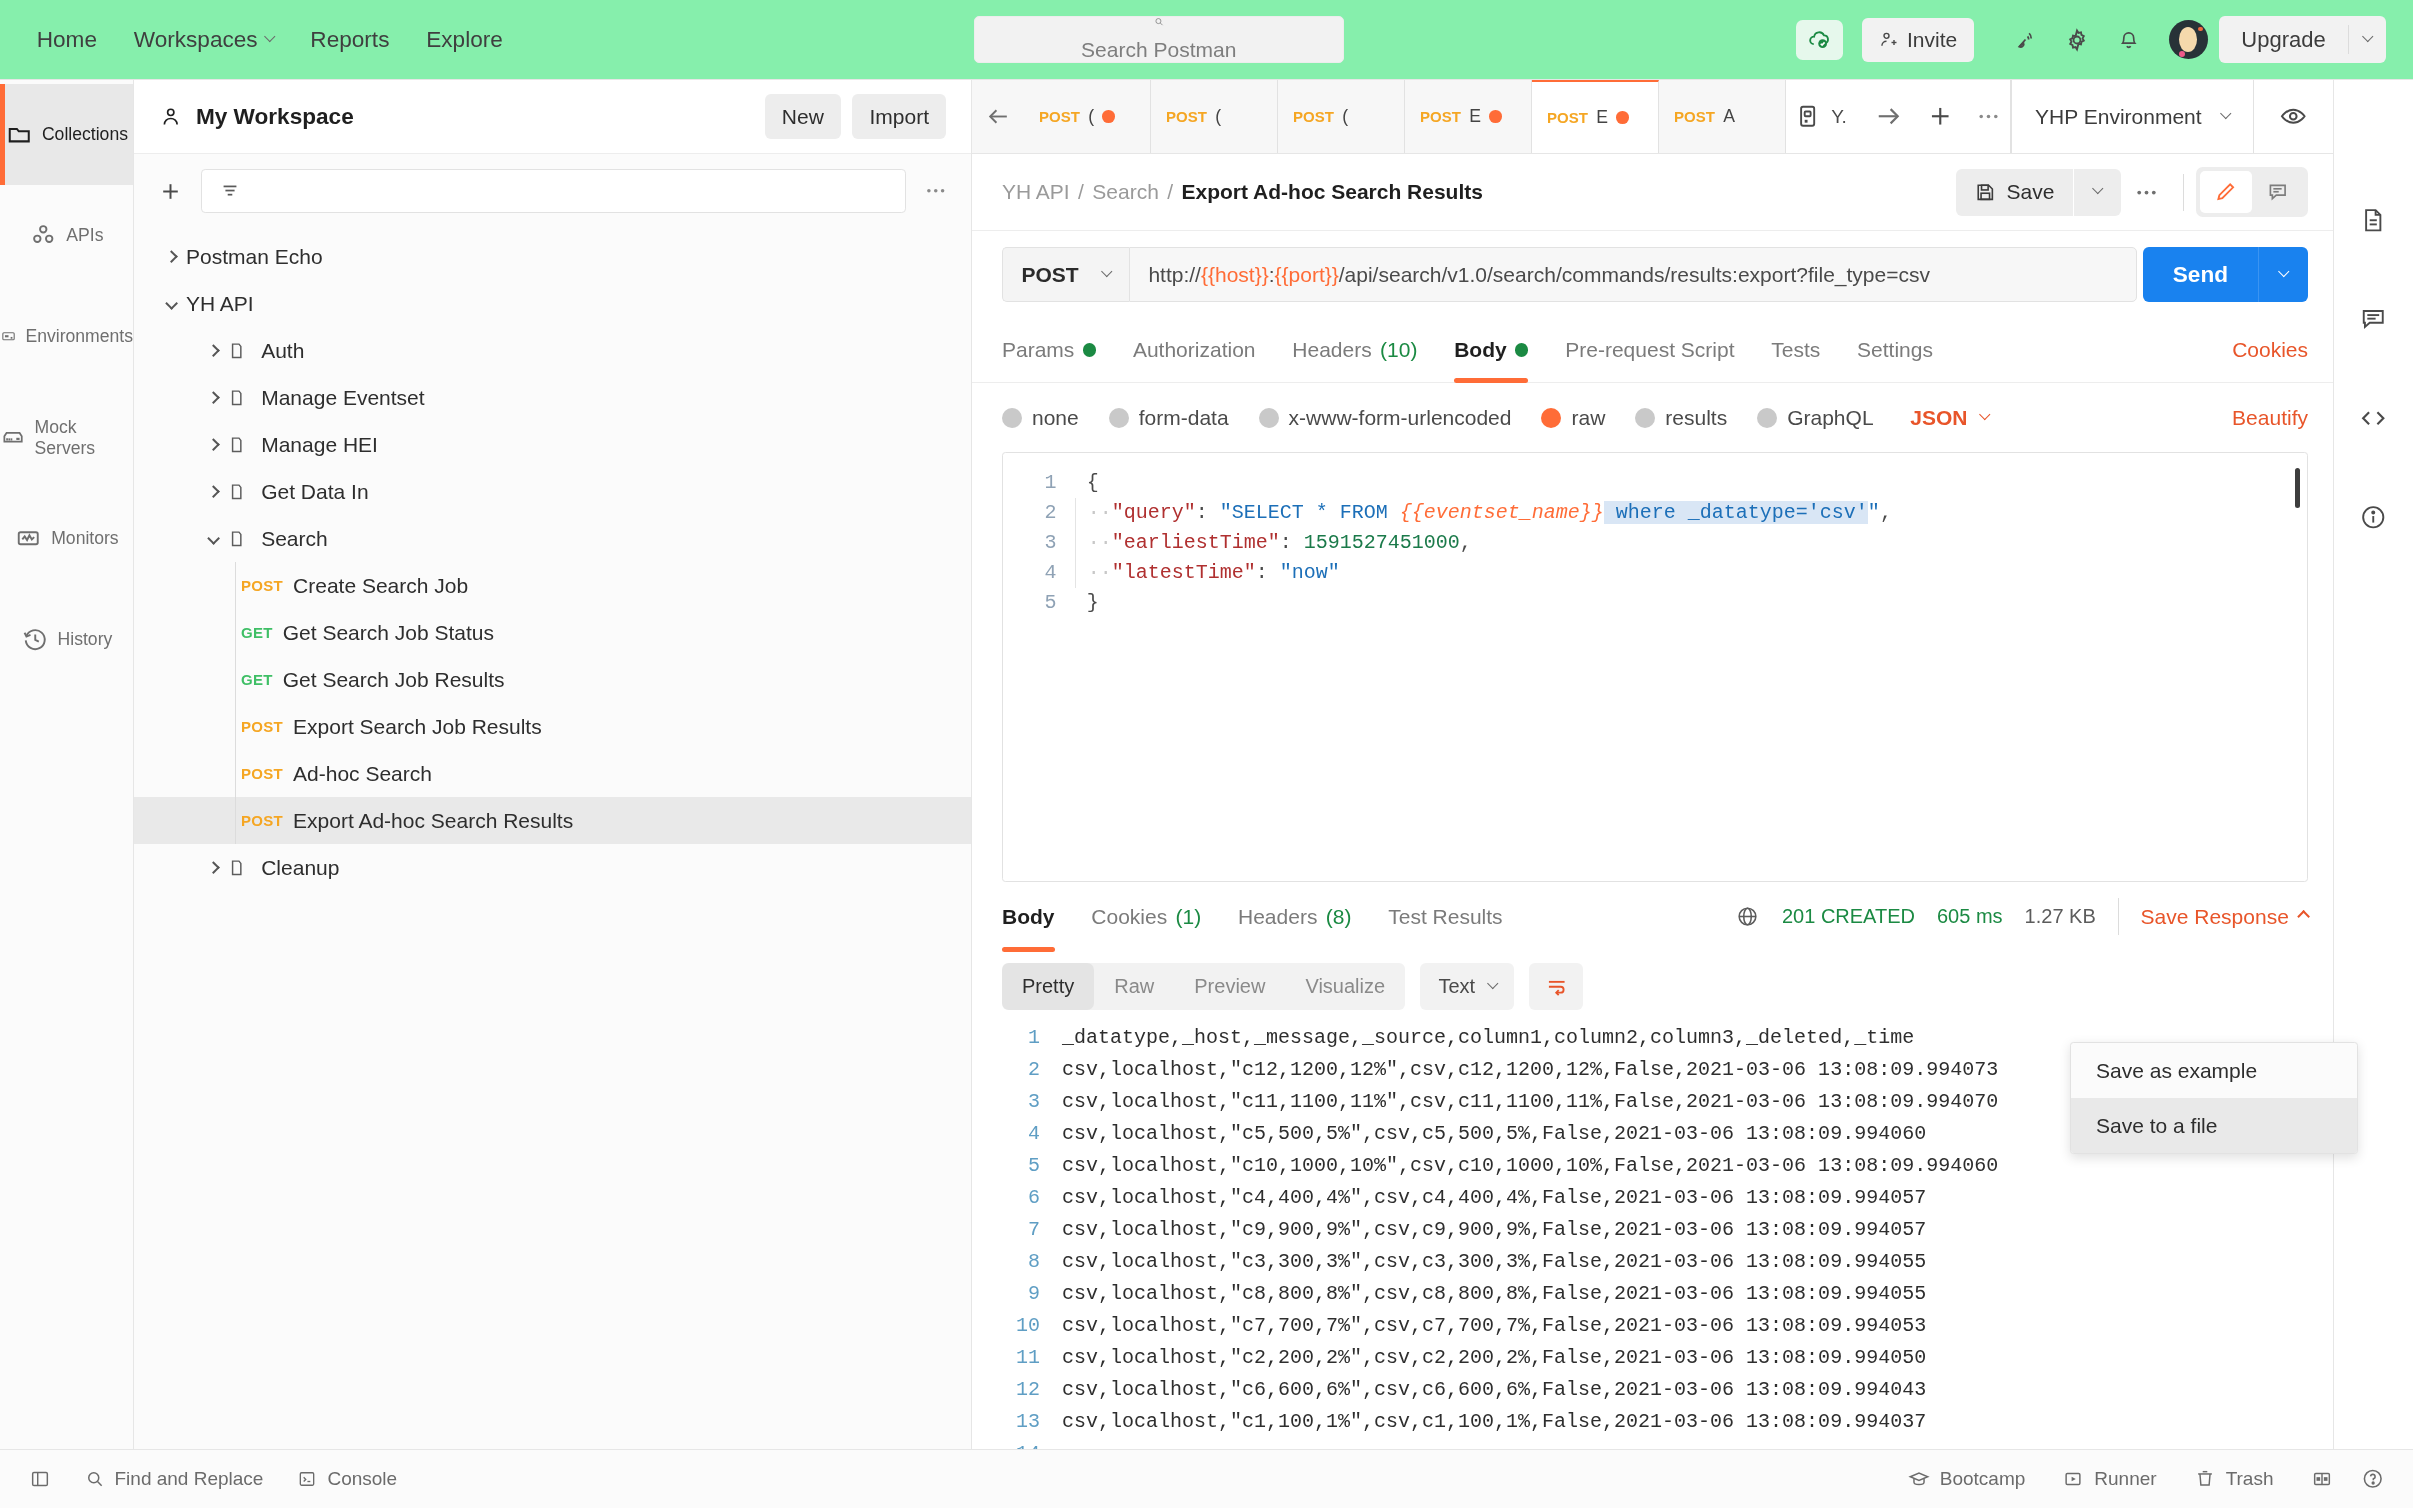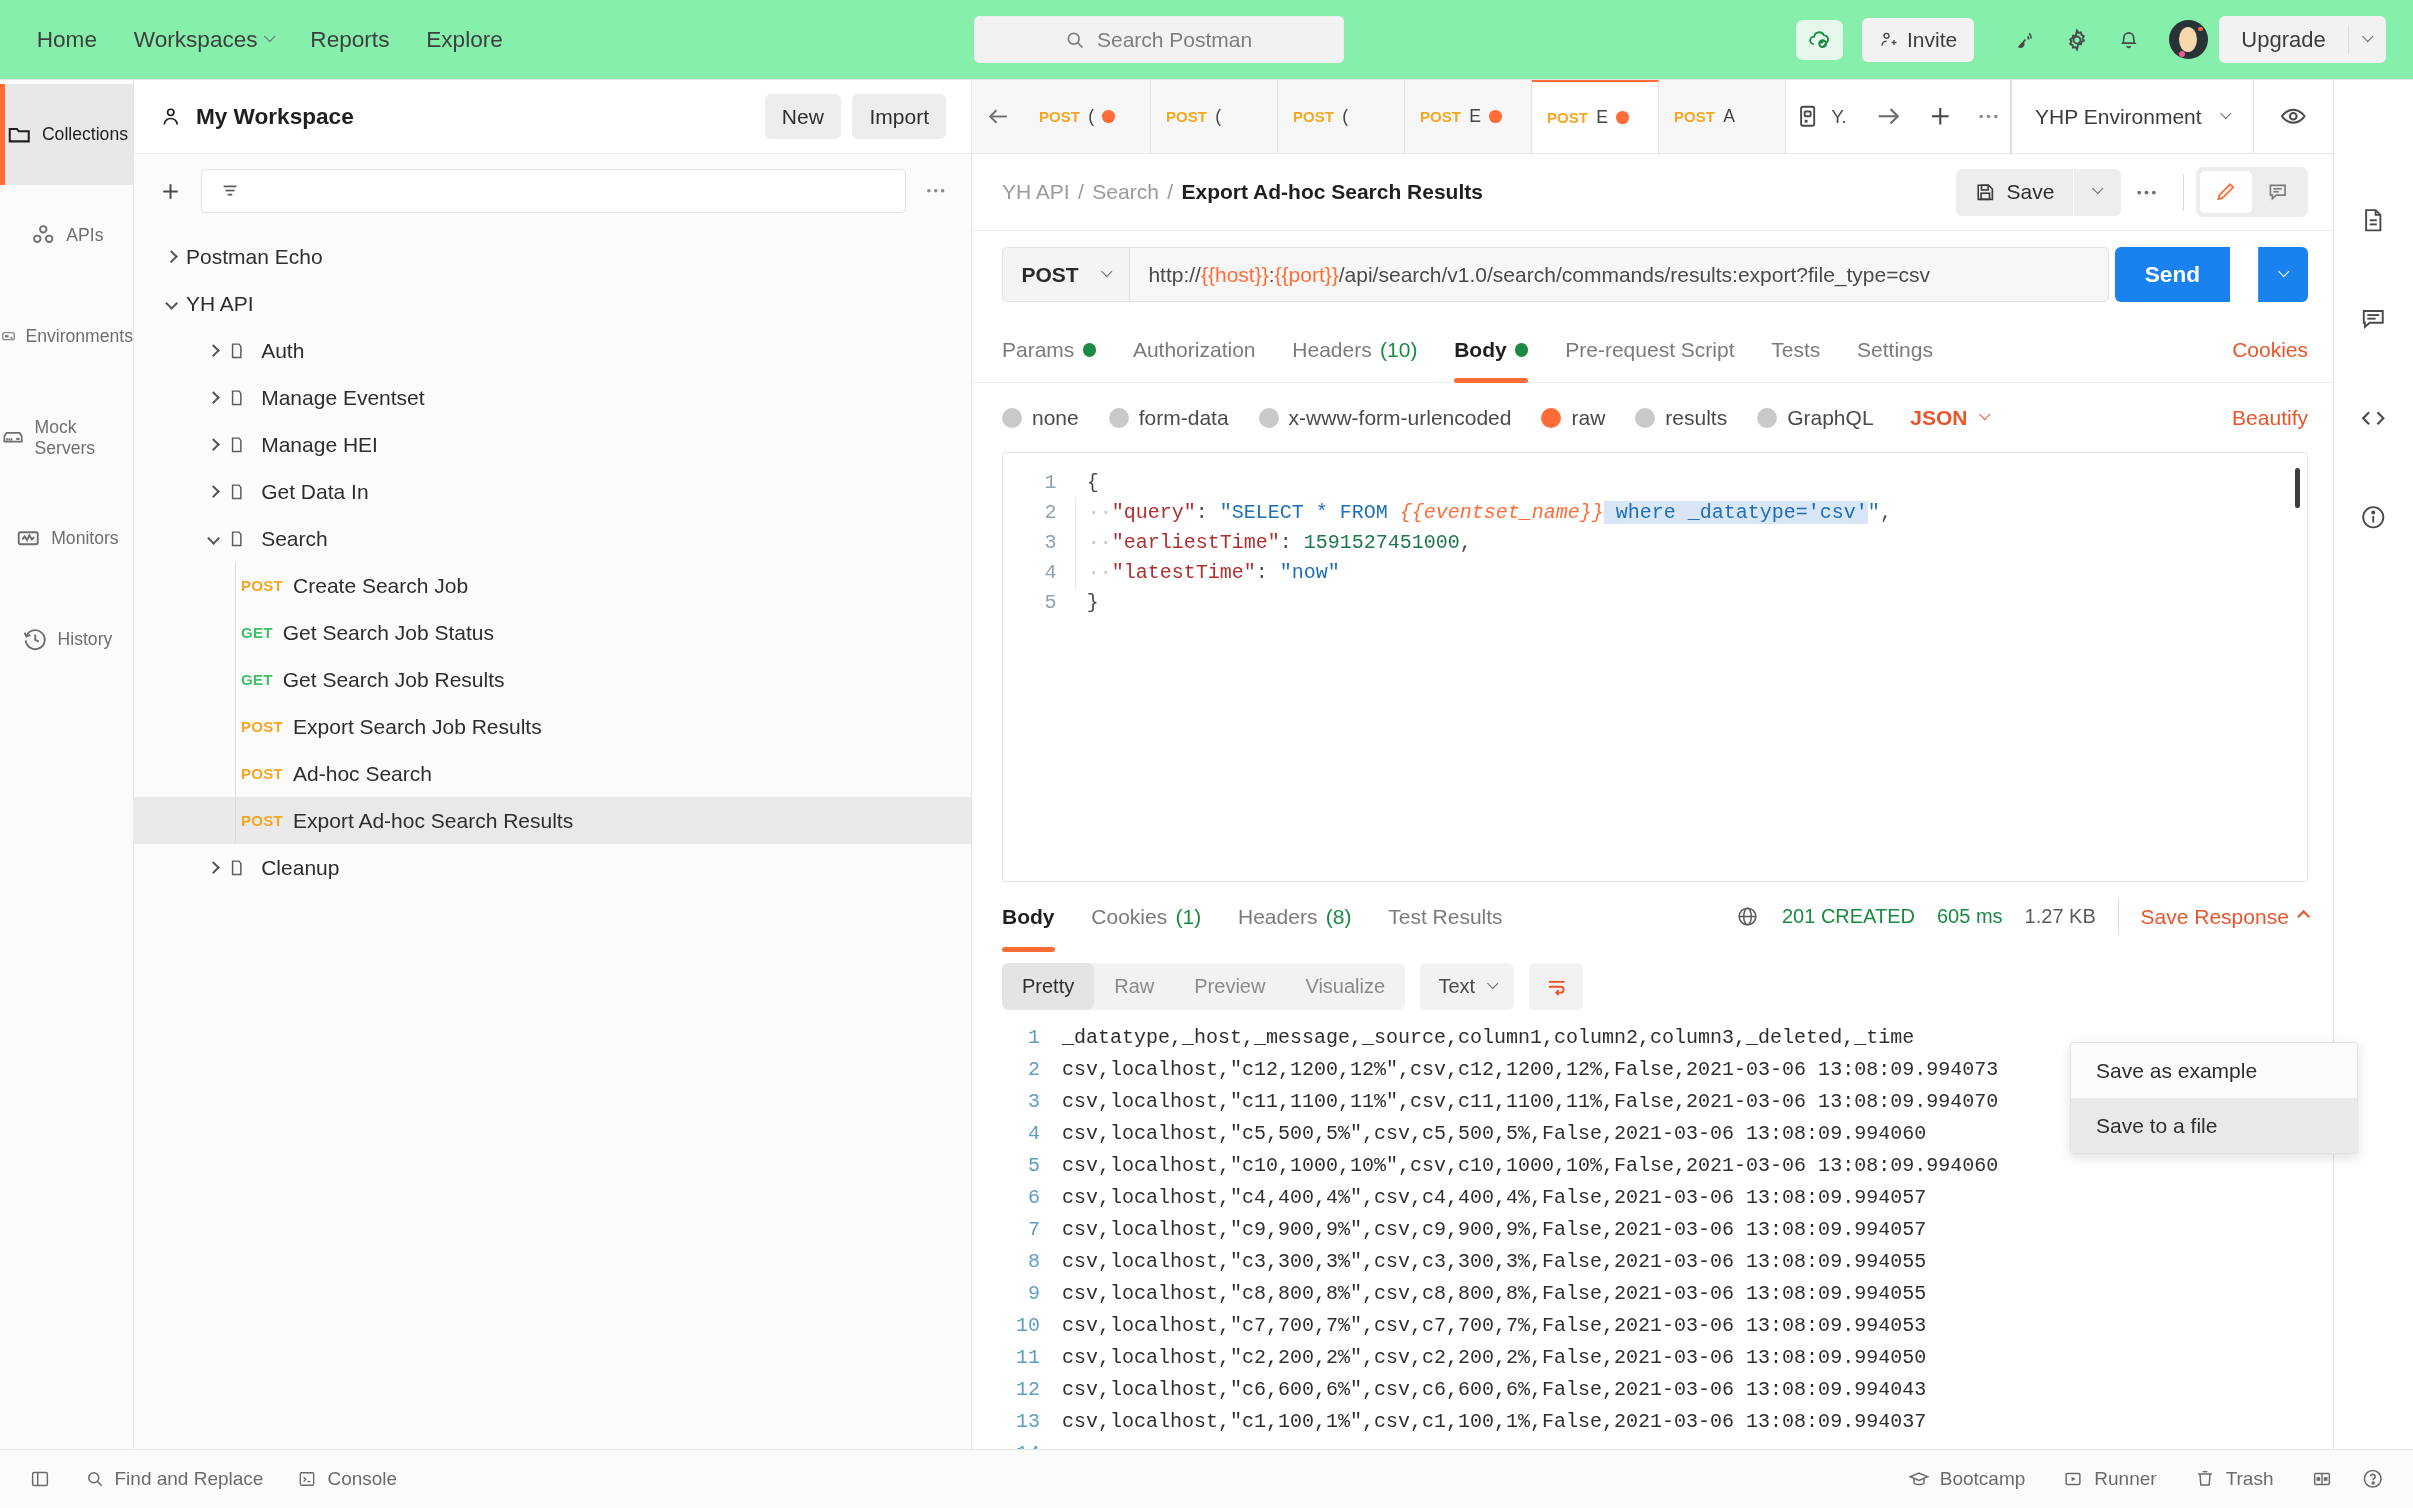--- a/index.html
+++ b/index.html
@@ -29,21 +29,21 @@
   .nav-item.first { padding-left: 6.7px; }
   .chev { display: inline-block; width: 9.2px; height: 9.2px;
     border-right: 2.2px solid #6b6b6b; border-bottom: 2.2px solid #6b6b6b;
     transform: rotate(45deg) translate(-2.5px,-2.5px); }
   .chev.sm { width: 7.5px; height: 7.5px; border-width: 1.8px; }
 
   .searchwrap { flex: 1; display: flex; justify-content: center; }
   .searchbox {
     width: 370px; height: 47px; background: #f2f2f2; border: 0.8px solid #ededed;
     border-radius: 5px; display: flex; align-items: center; justify-content: center;
-    gap: 11.7px; color: #7e7e7e; font-size: 21px;
+    gap: 11.7px; color: #7e7e7e; font-size: 21px; flex-direction: column;
   }
   .topright { display: flex; align-items: center; gap: 0px; }
   .cloudbadge {
     width: 47px; height: 40px; background: #e6f8ec; border-radius: 6.7px;
     display: flex; align-items: center; justify-content: center; margin-right: 18.4px;
   }
   .invite-btn {
     height: 44px; background: #f2f2f2; border-radius: 5.9px; display: flex;
     align-items: center; gap: 8.4px; padding: 0 17px; font-size: 21px; color: #3c3c3c;
     margin-right: 25px;
@@ -148,21 +148,21 @@
   .methodsel {
     width: 127px; flex:0 0 127px; height: 55px; background:#f4f4f4; border:0.8px solid #e2e2e2;
     border-right:none; border-radius: 5px 0 0 5px; display:flex; align-items:center;
     justify-content: space-between; padding: 0 18.4px; font-size: 21px; font-weight: bold; color:#2b2b2b;
   }
   .urlinput {
     flex:1; height:55px; background:#f7f7f7; border:0.8px solid #e2e2e2; border-radius:0 5px 5px 0;
     display:flex; align-items:center; padding: 0 18.4px; font-size: 21px; color:#4a4a4a; overflow:hidden; white-space:nowrap;
   }
   .var { color: #ff6c37; }
-  .sendgrp { display:flex; margin-left: 6px; gap: 28px; }
+  .sendgrp { display:flex; margin-left: 6px; }
   .sendbtn { height:55px; background:#1982ef; color:#fff; font-size:22.6px; font-weight:bold; display:flex; align-items:center; padding: 0 30px; border-radius:5.9px 0 0 5.9px;}
   .sendcaret { height:55px; width:50px; background:#1982ef; border-radius:0 5.9px 5.9px 0; display:flex;align-items:center;justify-content:center; border-left:0.8px solid #3a94f2;}
 
   .reqtabs { height: 65px; flex:0 0 65px; display:flex; align-items:center; padding: 0 25px 0 30px; border-bottom: 0.8px solid #ededed; gap: 0;}
   .rt { font-size: 21px; color:#7b7b7b; padding: 0 18.4px; height:65px; display:flex; align-items:center; gap:8.4px; position:relative;}
   .rt:first-child { padding-left: 0; }
   .rt.on { color:#1f1f1f; font-weight: bold;}
   .rt.on:after { content:""; position:absolute; left: 18.4px; right: 18.4px; bottom: 0; height:4.2px; background:#ff6c37; border-radius:2.5px;}
   .rt:first-child.on:after { left: 0; right: 18.4px; }
   .gdot { width:13.4px; height:13.4px; border-radius:50%; background:#1b8a43; }

